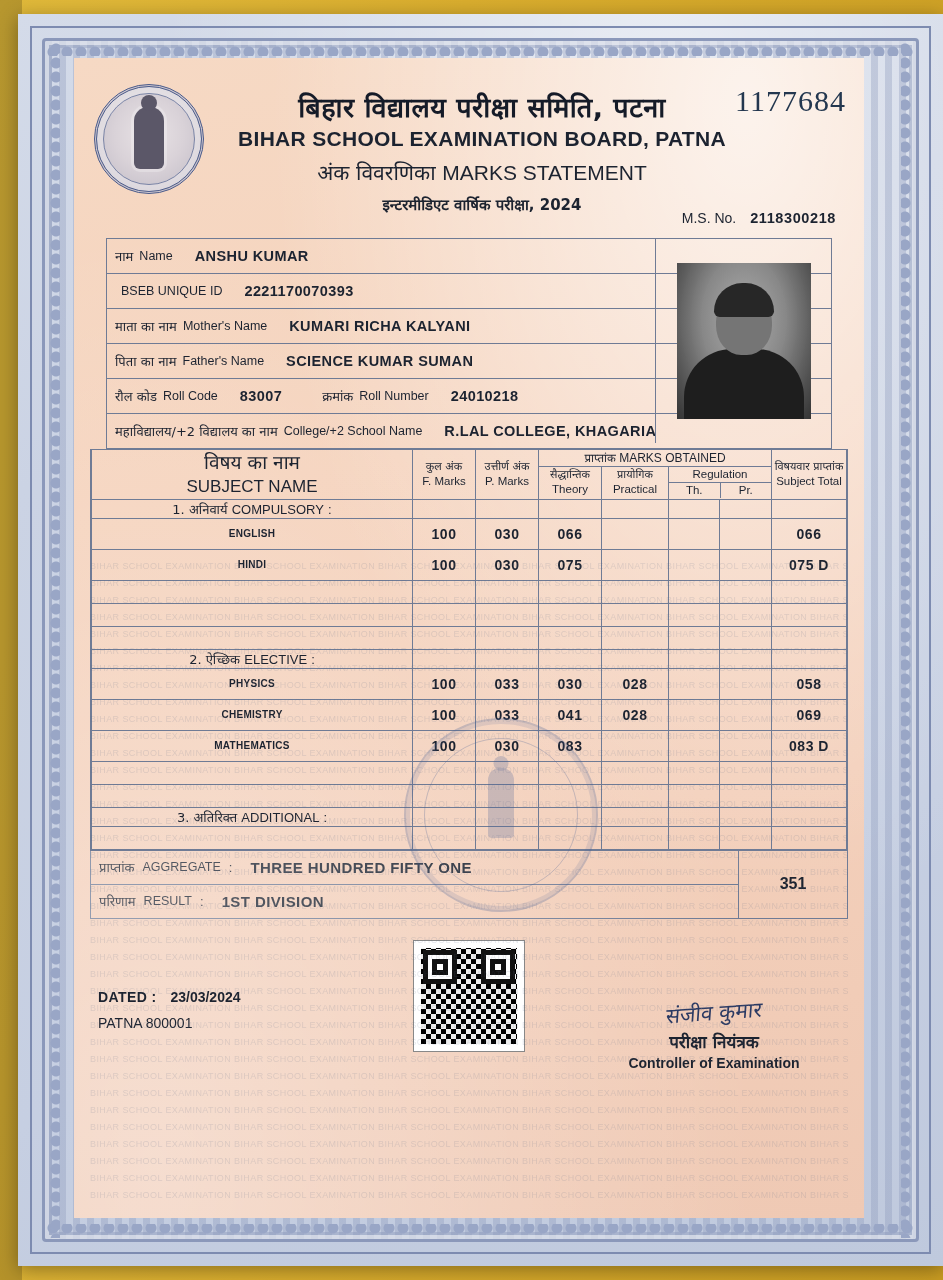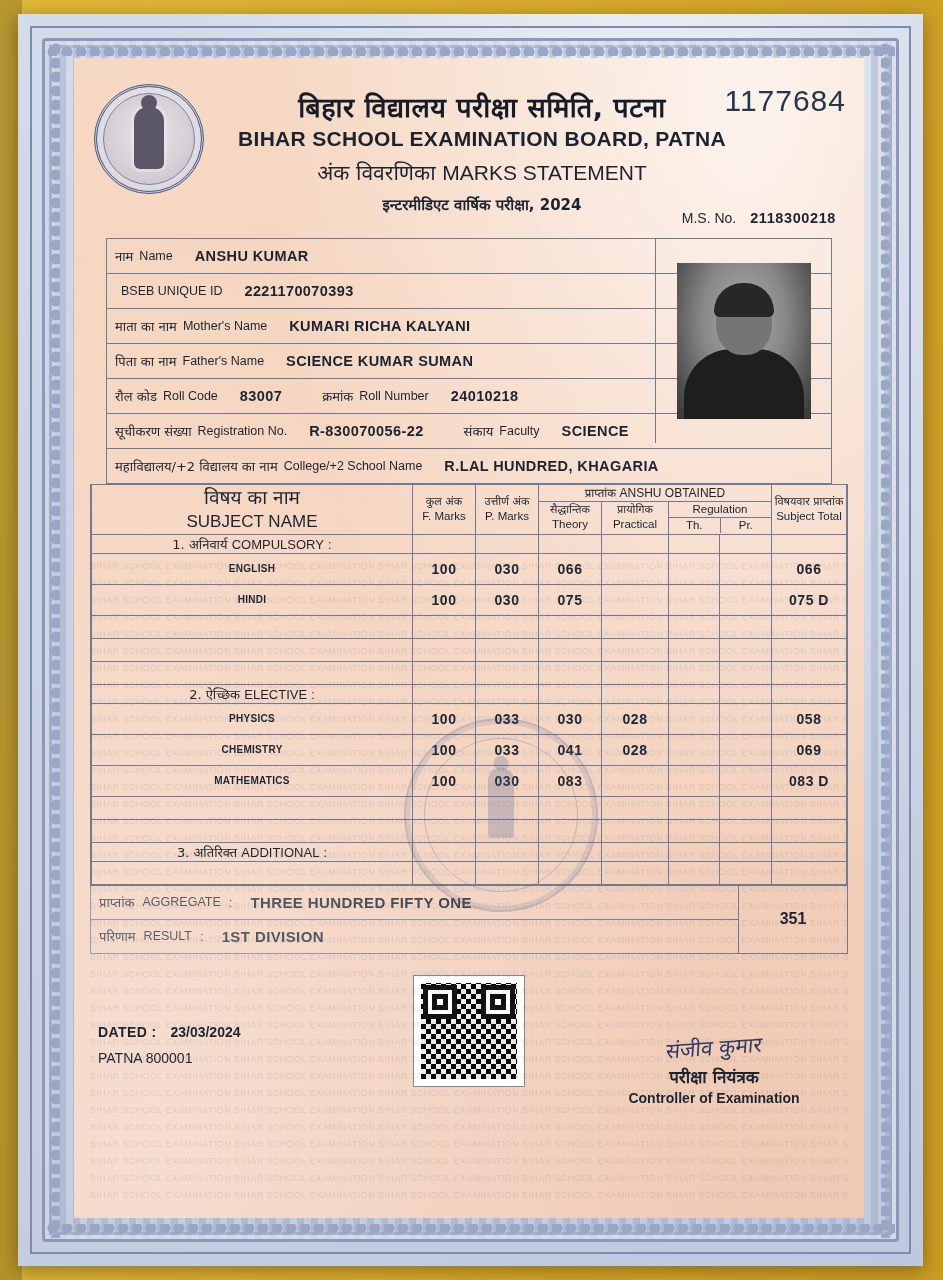--- a/index.html
+++ b/index.html
@@ -30,20 +30,21 @@
   
   .sheet {
     position: absolute;
     left: 18px;
     top: 14px;
     width: 905px;
     height: 1252px;
     background: #404040;
     box-shadow: 0 4px 18px rgba(0,0,0,0.35);
     overflow: hidden;
+    padding-left: 20px;
   }
   .sheet-inner {
     position: absolute;
     inset: 0;
     background:
       radial-gradient(ellipse at 70% 8%, rgba(255,255,255,0.55), rgba(255,255,255,0) 55%),
       linear-gradient(160deg, #d4dbe9 0%, #cbd3e4 30%, #c6cfe2 70%, #bfc9dd 100%);
   }
   .sheet-border-outer {
     position: absolute;
@@ -187,21 +188,21 @@
   .exam-eng {
     font-weight: bold;
     font-size: 14px;
     margin-top: 2px;
     padding-left: 26px;
   }
   .serial-no {
     position: absolute;
     right: 18px;
     top: 26px;
-    font-family: Liberation Sans, sans-serif;
+    font-family: Liberation Serif, serif;
     font-size: 30px;
     letter-spacing: 1px;
     color: #23374f;
   }
   .ms-no {
     position: absolute;
     right: 28px;
     top: 152px;
     font-size: 14px;
   }
@@ -570,35 +571,25 @@
         <span class="lbl-hi">रौल कोड</span>
         <span class="lbl-en">Roll Code</span>
         <span class="val">83007</span>
         <span class="inline2">
           <span class="lbl-hi">क्रमांक</span>
           <span class="lbl-en">Roll Number</span>
           <span class="val">24010218</span>
         </span>
       </div>
 
-      <div class="prow split">
-        <span class="lbl-hi">सूचीकरण संख्या</span>
-        <span class="lbl-en">Registration No.</span>
-        <span class="val">R-830070056-22</span>
-        <span class="inline2">
-          <span class="lbl-hi">संकाय</span>
-          <span class="lbl-en">Faculty</span>
-          <span class="val">SCIENCE</span>
-        </span>
-      </div>
 
       <div class="prow">
         <span class="lbl-hi">महाविद्यालय/+2 विद्यालय का नाम</span>
         <span class="lbl-en">College/+2 School Name</span>
-        <span class="val">R.LAL HUNDRED, KHAGARIA</span>
+        <span class="val">R.LAL COLLEGE, KHAGARIA</span>
       </div>
     </div>
 
     <div class="marks">
       <table class="mk">
         <tbody>
             <tr>
           <td class="col-subj th-subject" rowspan="2">
             <div>विषय का नाम</div>
             <div class="en">SUBJECT NAME</div>
@@ -606,21 +597,21 @@
           <td class="th-small" rowspan="2" style="width:62px">
             <span class="hi">कुल अंक</span>
             <span>F. Marks</span>
           </td>
           <td class="th-small" rowspan="2" style="width:62px">
             <span class="hi">उत्तीर्ण अंक</span>
             <span>P. Marks</span>
           </td>
           <td class="th-mo" colspan="4">
             <span class="hi">प्राप्तांक</span>
-            <span>ANSHU OBTAINED</span>
+            <span>MARKS OBTAINED</span>
           </td>
           <td class="th-small" rowspan="2" style="width:74px">
             <span class="hi">विषयवार प्राप्तांक</span>
             <span>Subject Total</span>
           </td>
         </tr>
         <tr>
           <td class="th-small" style="width:62px">
             <span class="hi">सैद्धान्तिक</span>
             <span>Theory</span>

